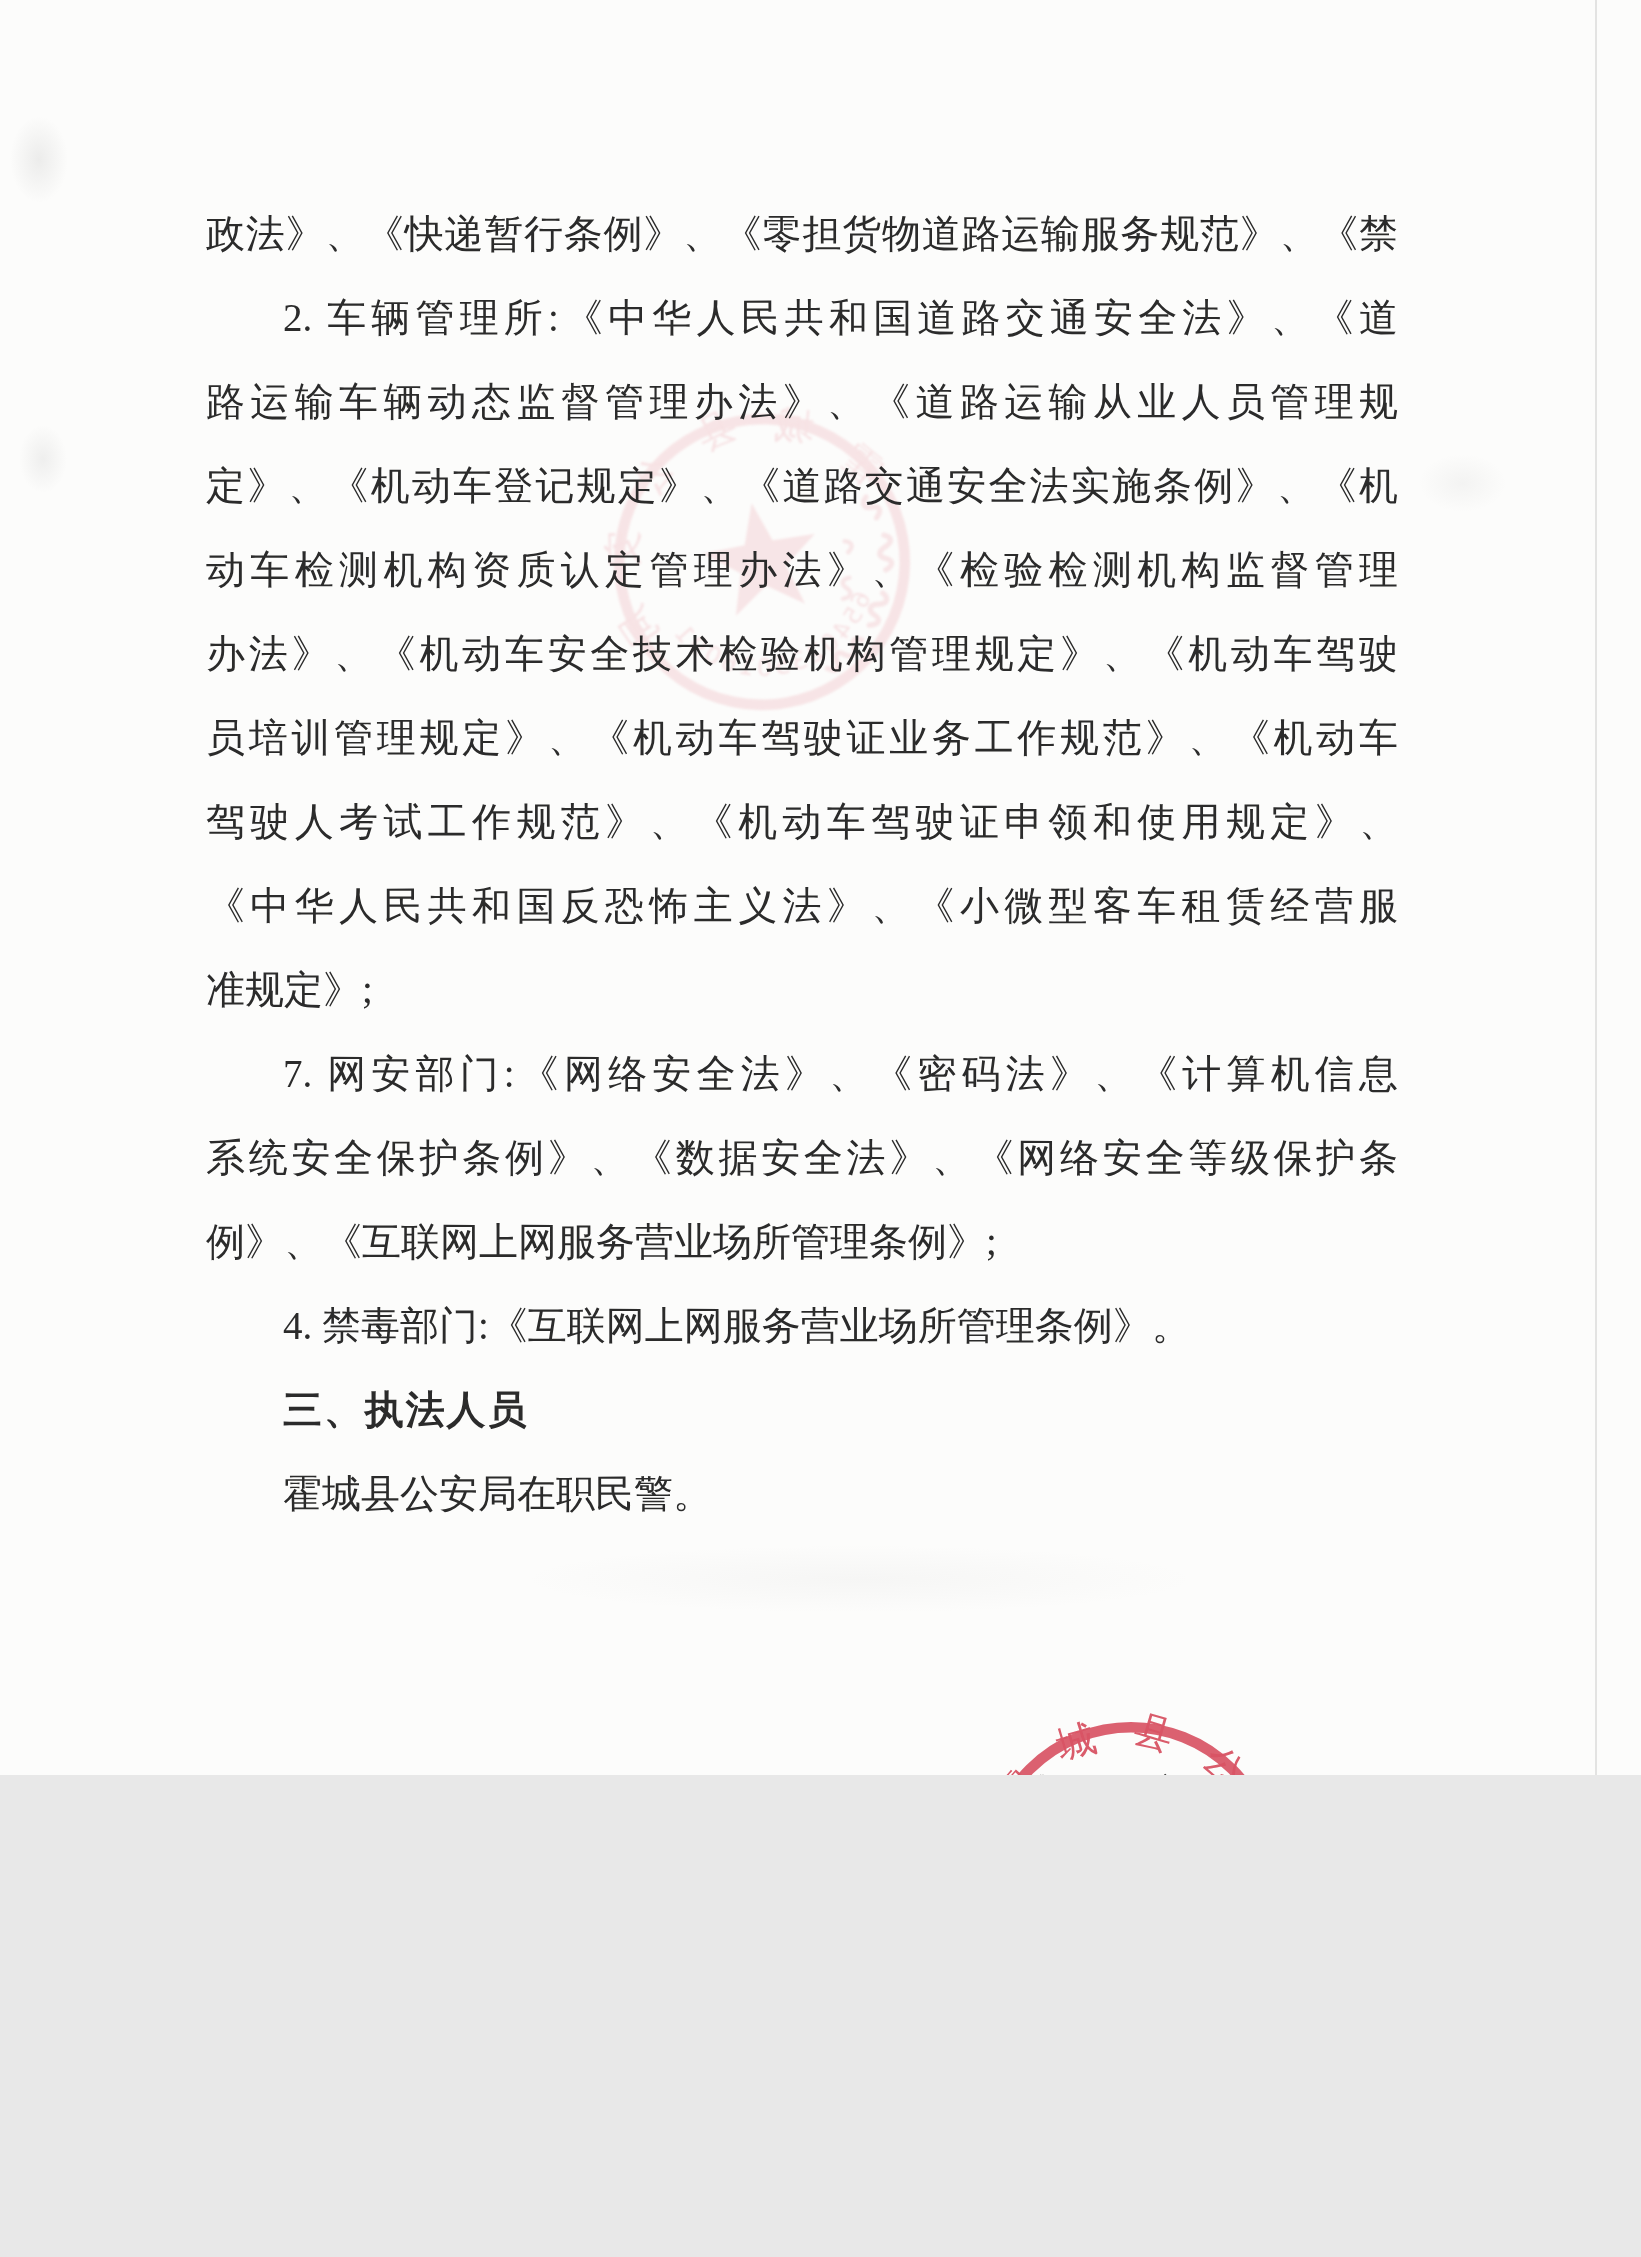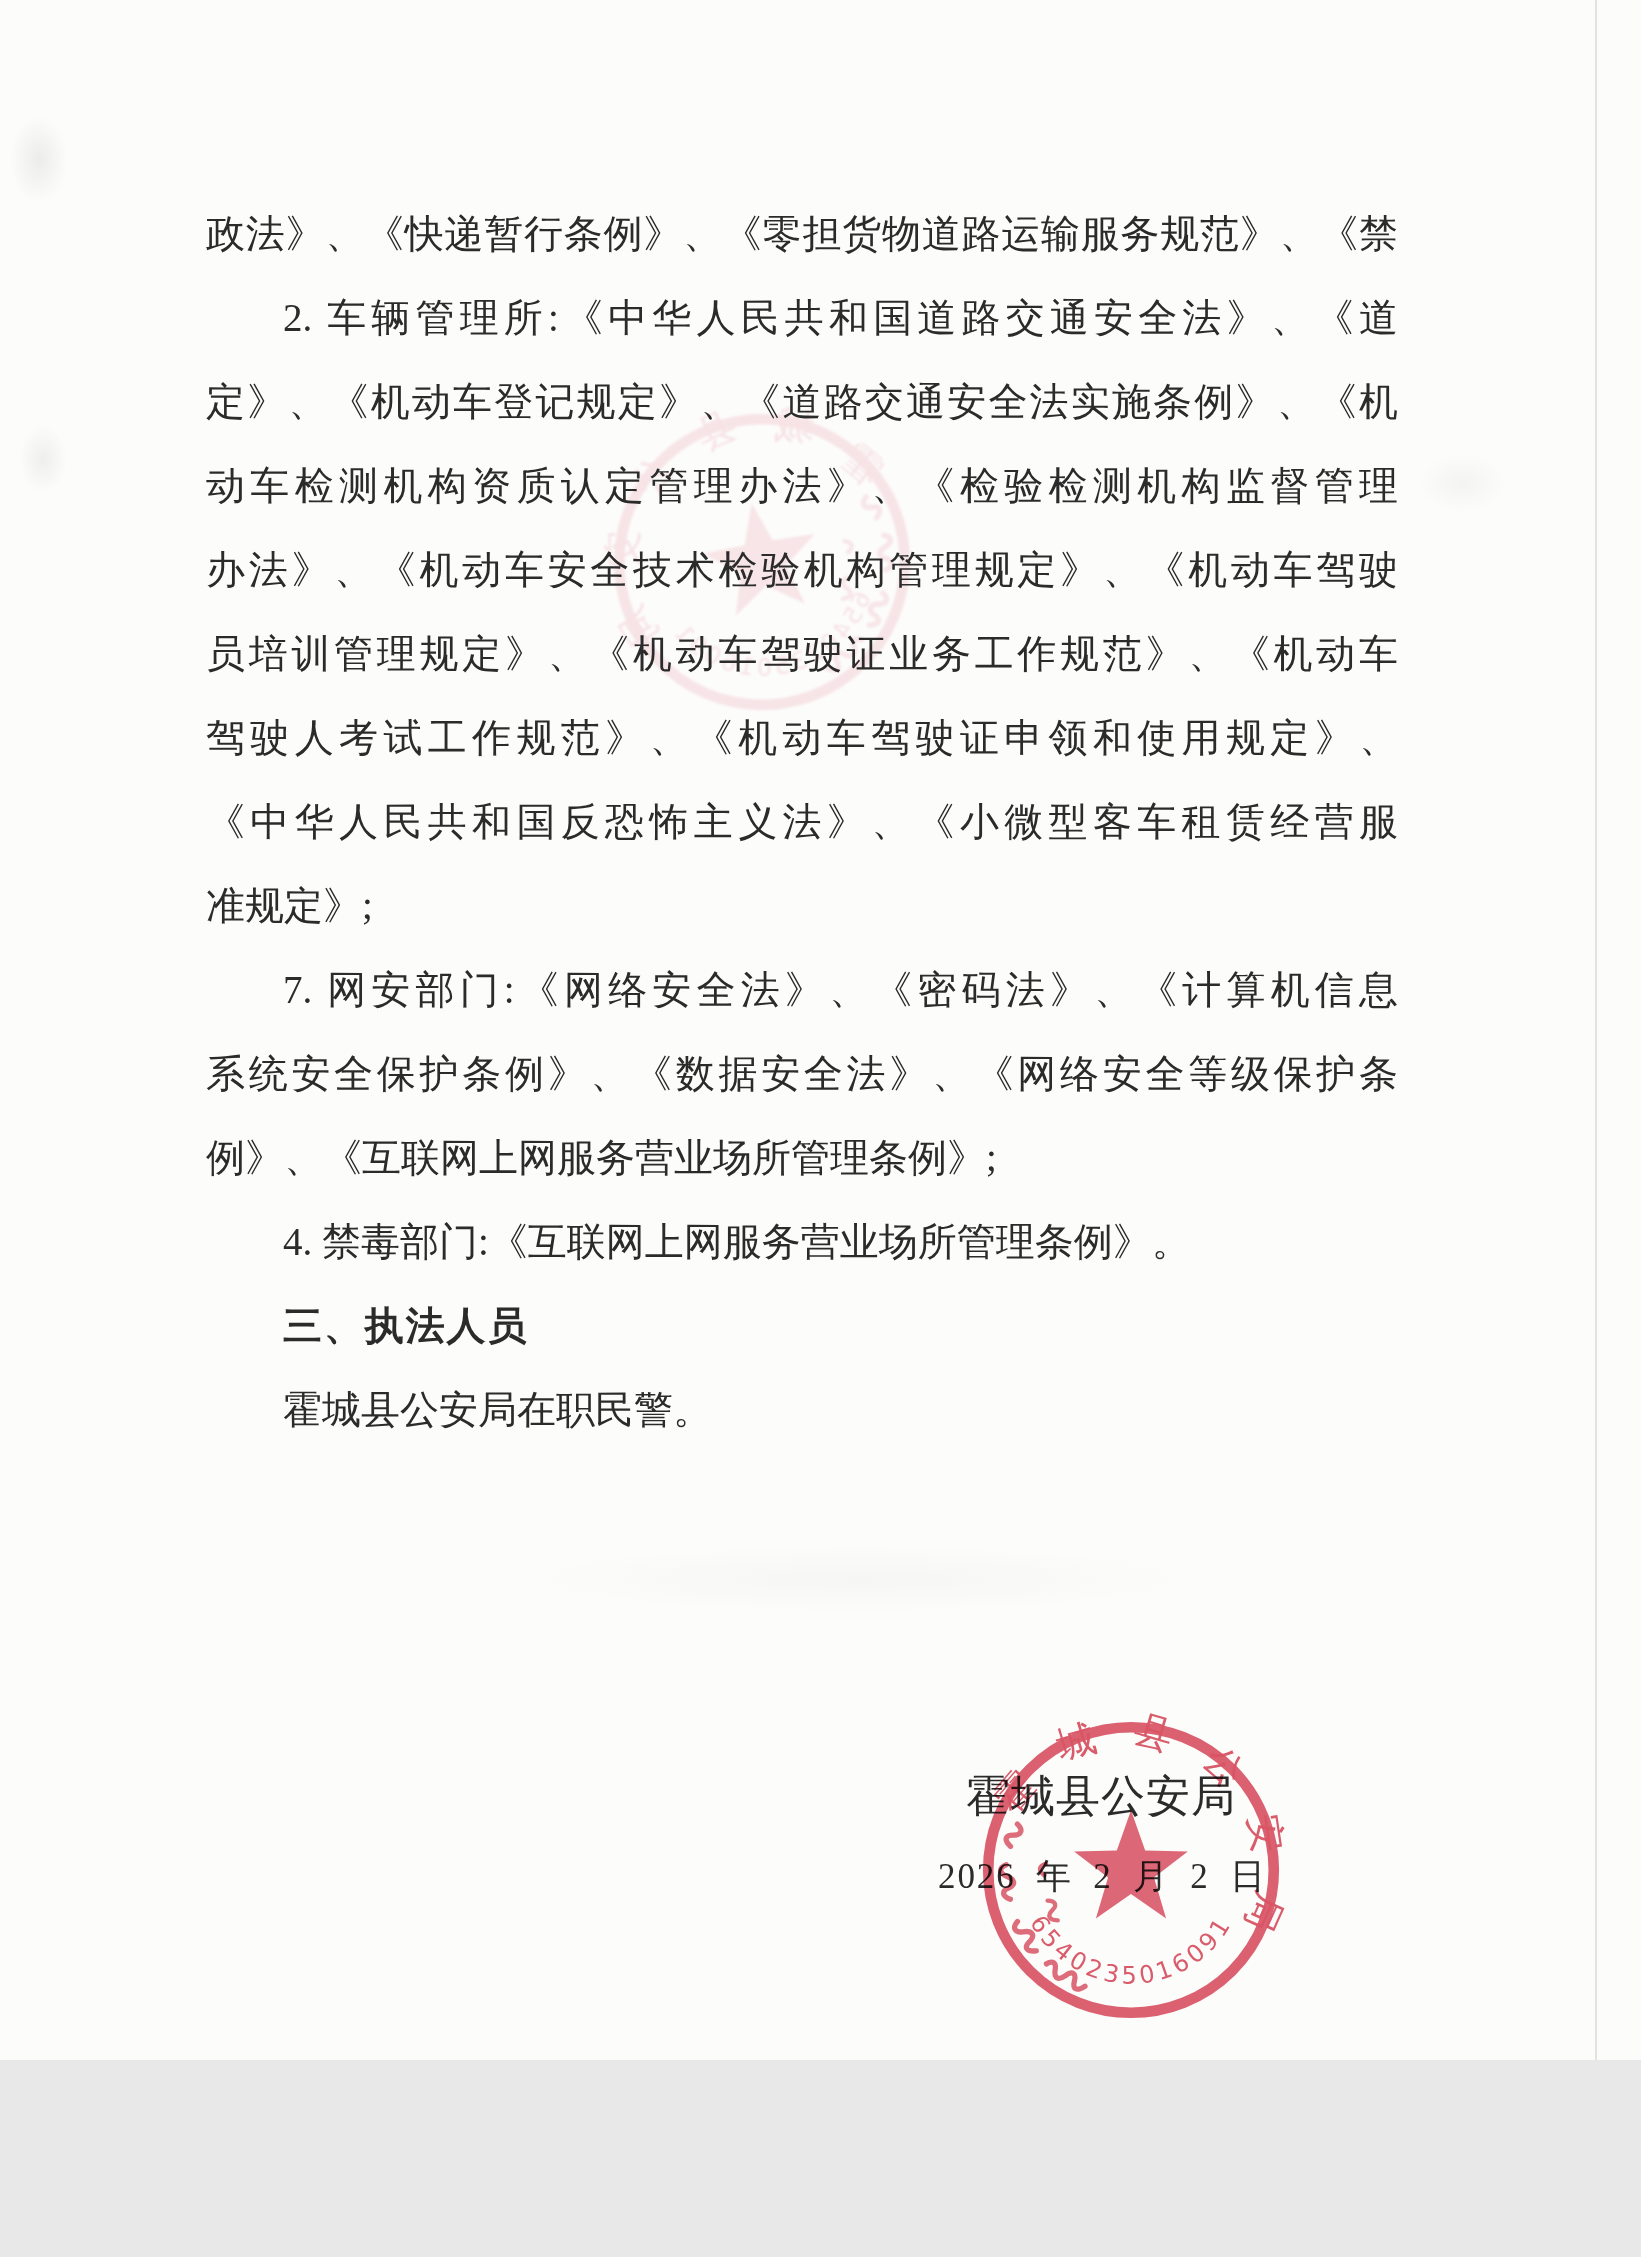--- a/index.html
+++ b/index.html
@@ -1,17 +1,17 @@
 <!DOCTYPE html>
 <html><head>
 <meta charset="utf-8">
 <style>
   html,body{margin:0;padding:0;background:#e8e8e8;}
   .page{
-    position:relative;width:1641px;height:2060px;margin:0 auto;
+    position:relative;width:1641px;height:1775px;margin:0 auto;
     background:#fcfcfb;overflow:hidden;
     font-family:"Liberation Serif","DejaVu Serif",serif;color:#2b2b2b;
   }
   
   .doc{
     position:absolute;left:206px;top:192px;width:1192px;
     font-size:39px;line-height:84px;
   }
   .line{min-height:84px;}
   .line.j{text-align:justify;text-align-last:justify;}
@@ -77,20 +77,21 @@
         <g transform="rotate(-82 170 170)">
             <path d="M152,82 c4,-8 9,-7 12,0" stroke-width="4.5"></path>
           </g>
       </g>
     </svg>
   </div>
 
   <div class="doc">
       <div class="line j">政法》、《快递暂行条例》、《零担货物道路运输服务规范》、《禁</div>
       <div class="line j ind">2. 车辆管理所:《中华人民共和国道路交通安全法》、《道</div>
+      <div class="line j">路运输车辆动态监督管理办法》、《道路运输从业人员管理规</div>
       <div class="line j">定》、《机动车登记规定》、《道路交通安全法实施条例》、《机</div>
       <div class="line j">动车检测机构资质认定管理办法》、《检验检测机构监督管理</div>
       <div class="line j">办法》、《机动车安全技术检验机构管理规定》、《机动车驾驶</div>
       <div class="line j">员培训管理规定》、《机动车驾驶证业务工作规范》、《机动车</div>
       <div class="line j">驾驶人考试工作规范》、《机动车驾驶证申领和使用规定》、</div>
       <div class="line j">《中华人民共和国反恐怖主义法》、《小微型客车租赁经营服</div>
       <div class="line">准规定》;</div>
       <div class="line j ind">7. 网安部门:《网络安全法》、《密码法》、《计算机信息</div>
       <div class="line j">系统安全保护条例》、《数据安全法》、《网络安全等级保护条</div>
       <div class="line">例》、《互联网上网服务营业场所管理条例》;</div>

